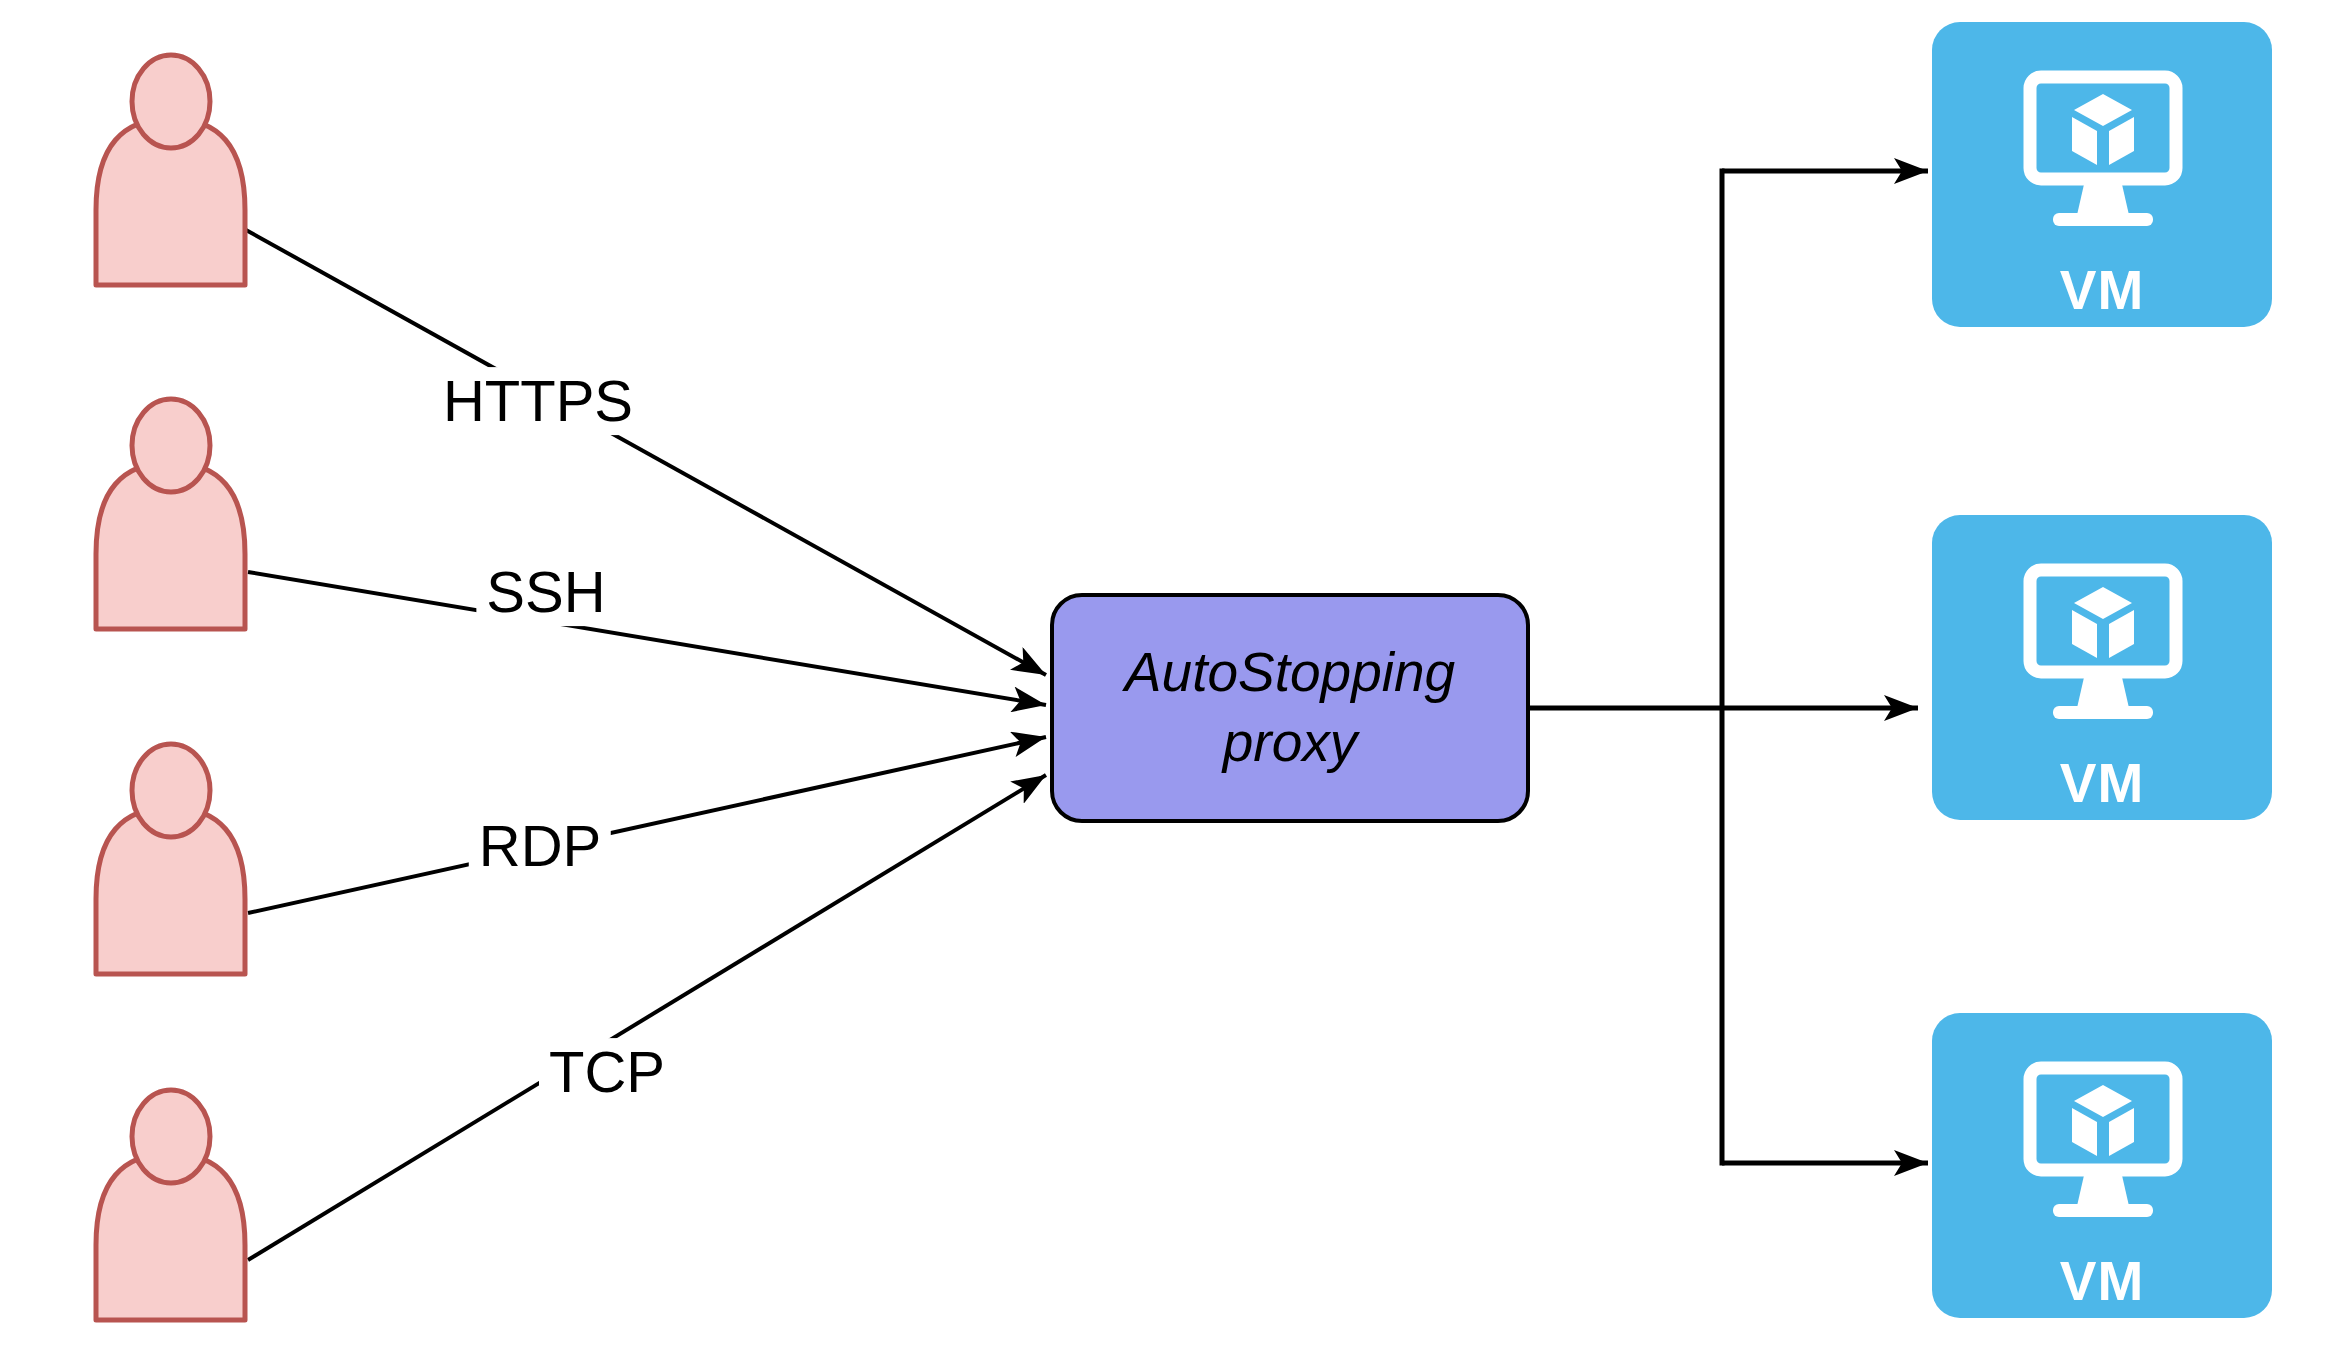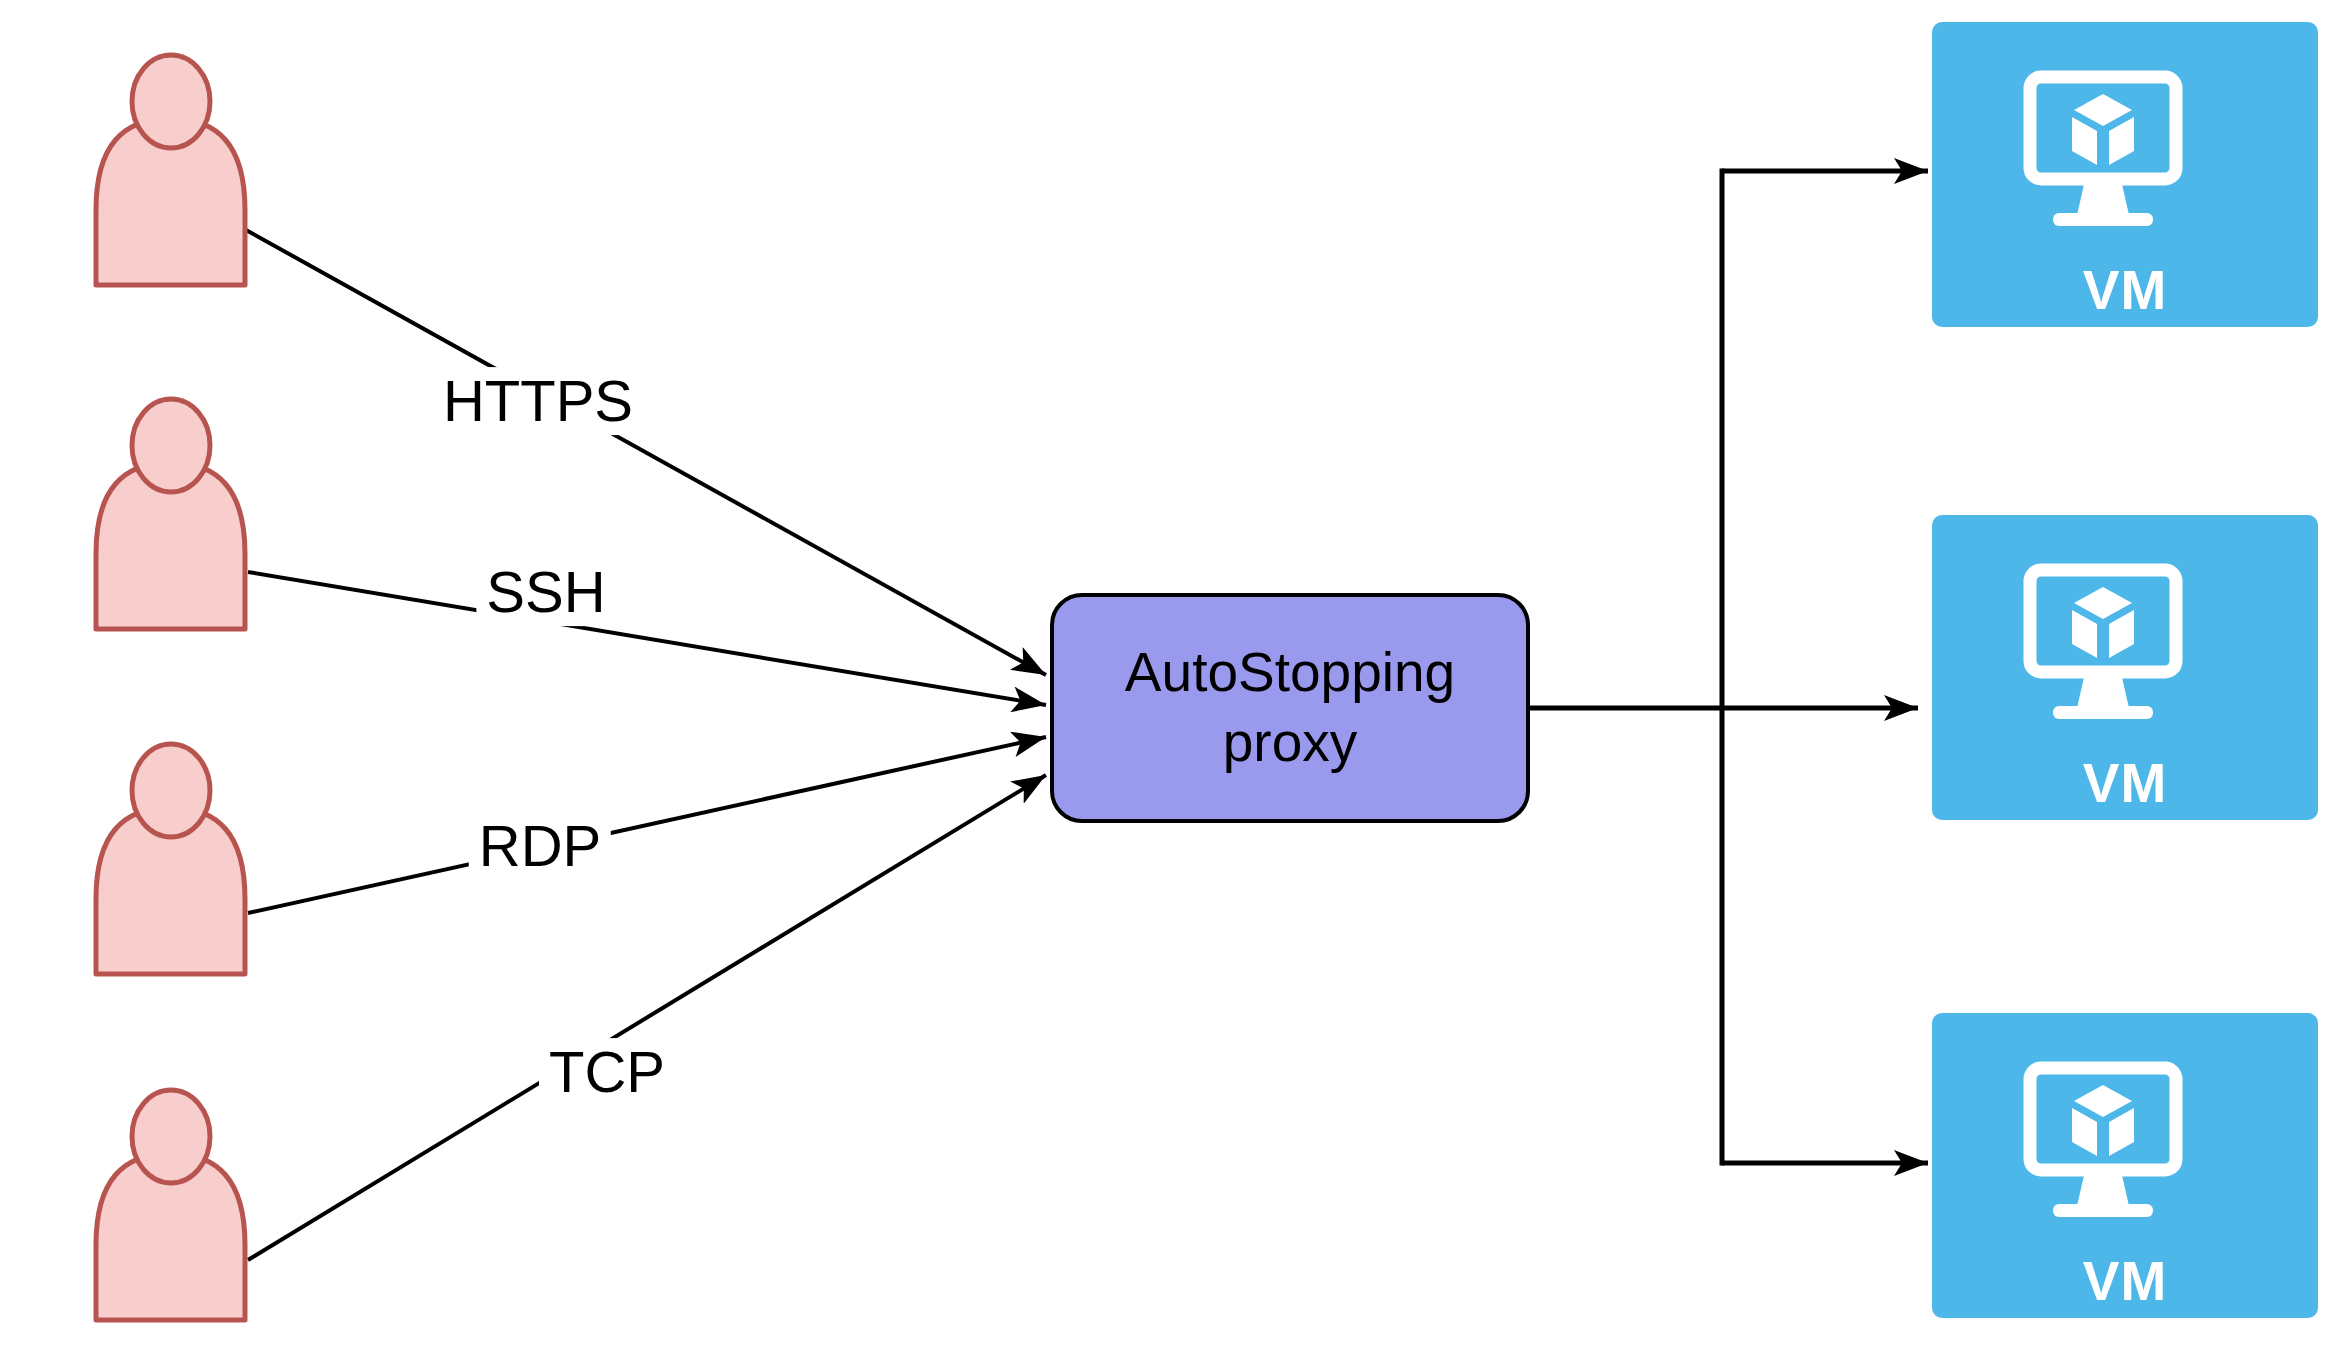--- a/index.html
+++ b/index.html
@@ -17,29 +17,29 @@
   }
   .wires{position:absolute;left:0;top:0;width:2350px;height:1368px;}
   .edge-label{
     position:absolute;transform:translate(-50%,-50%);
     background:var(--canvas-bg);color:var(--label-text);
     font-size:58px;line-height:1.1;padding:2px 10px;white-space:nowrap;
   }
   .proxy-box{
     position:absolute;left:1050px;top:593px;width:480px;height:230px;
     background:var(--proxy-fill);border:4px solid var(--proxy-stroke);
-    border-radius:32px;display:flex;align-items:center;justify-content:center;
+    border-radius:32px;display:flex;align-items:center;justify-content:center;font-style:italic;
   }
   .proxy-box .proxy-label{
     color:#000;font-size:55px;line-height:1.27;text-align:center;
     width:400px;
   }
   .vm-box{
-    position:absolute;left:1932px;width:386px;height:305px;
-    background:var(--vm-fill);border-radius:10px;
+    position:absolute;left:1932px;width:340px;height:305px;
+    background:var(--vm-fill);border-radius:28px;
   }
   .vm-box.vm1{top:22px;}
   .vm-box.vm2{top:515px;}
   .vm-box.vm3{top:1013px;}
   .vm-box svg{position:absolute;left:0;top:0;}
   .vm-label{
     position:absolute;left:0;top:236px;width:100%;text-align:center;
     color:var(--vm-icon);font-size:55px;font-weight:bold;letter-spacing:1px;
   }
 </style>

